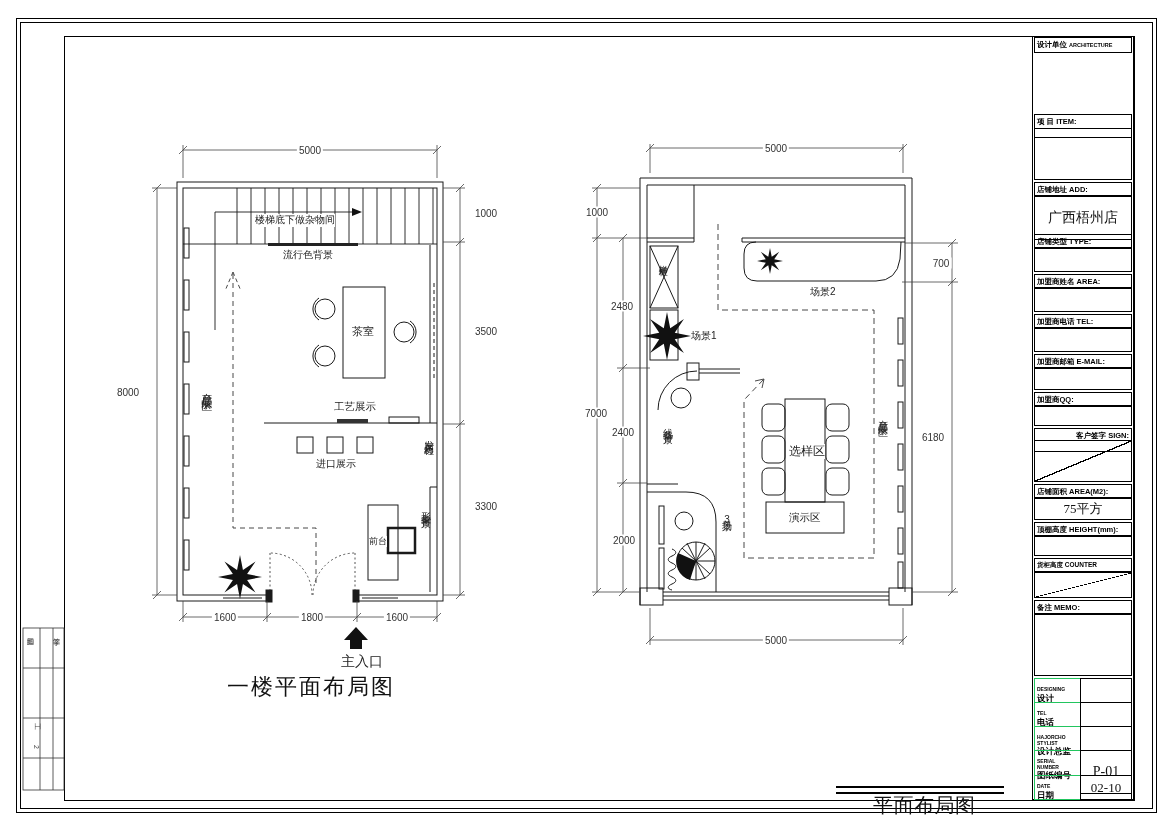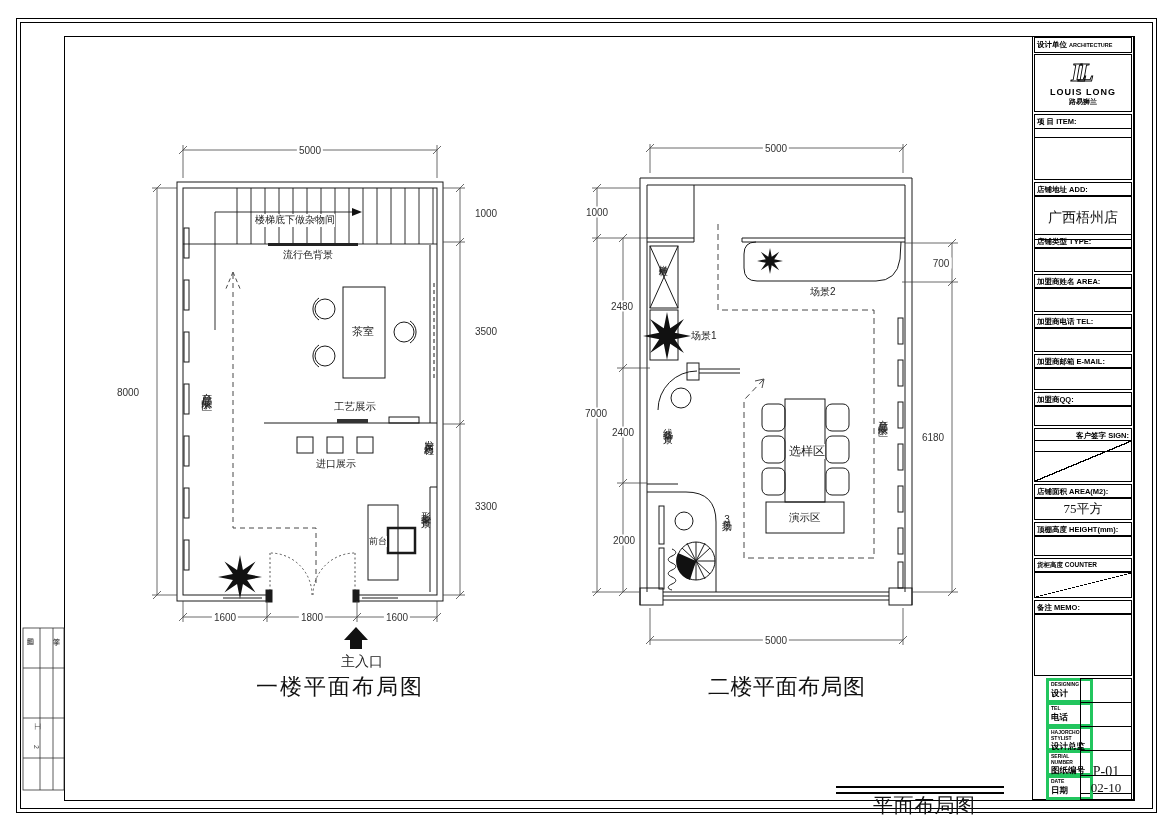--- a/index.html
+++ b/index.html
@@ -15,21 +15,21 @@
               font-size:22px;letter-spacing:2px;white-space:nowrap;}
   .sheet-underline{position:absolute;height:4px;border-top:2px solid #000;border-bottom:2px solid #000;}
   
   .tb{position:absolute;left:1032px;top:36px;width:102px;height:764px;border:1px solid #000;box-sizing:border-box;background:#fff;}
   .tb-cell{position:absolute;left:1px;right:1px;border:1px solid #000;box-sizing:border-box;overflow:hidden;}
   .tb-label{font-size:7.5px;font-weight:bold;color:#000;padding:2px 2px 0 2px;}
   .tb-label .en{font-size:5.5px;font-weight:bold;}
   .tb-value{display:flex;align-items:center;justify-content:center;
             font-family:"Liberation Serif","DejaVu Serif",serif;color:#111;}
   .diag{background:linear-gradient(to bottom right,transparent 49.3%,#000 49.3%,#000 51%,transparent 51%);}
-  .tb-row-label{position:absolute;left:13px;width:47px;border:3px solid #22c55e;box-sizing:border-box;padding:1px 2px;}
+  .tb-row-label{position:absolute;left:1px;width:47px;border:1px solid #22c55e;box-sizing:border-box;padding:8px 2px;}
   .tb-row-val{position:absolute;left:47px;right:1px;border:1px solid #000;box-sizing:border-box;}
   .tb-en{font-size:5px;font-weight:bold;color:#000;display:block;line-height:1.1;}
   .tb-cn{font-size:8.5px;font-weight:bold;color:#000;display:block;line-height:1.2;}
   .strip-txt{position:absolute;font-size:7px;color:#444;letter-spacing:1px;}
   .rot90{transform:rotate(90deg);}
 </style>
 </head>
 <body>
 
 <div class="page">
@@ -209,41 +209,33 @@
   <div class="dim bg" style="left:776px;top:148px;">5000</div>
   <div class="dim bg" style="left:776px;top:640px;">5000</div>
   <div class="dim bg" style="left:597px;top:212px;">1000</div>
   <div class="dim bg" style="left:622px;top:306px;">2480</div>
   <div class="dim bg" style="left:596px;top:413px;">7000</div>
   <div class="dim bg" style="left:623px;top:432px;">2400</div>
   <div class="dim bg" style="left:624px;top:540px;">2000</div>
   <div class="dim bg" style="left:941px;top:263px;">700</div>
   <div class="dim" style="left:933px;top:437px;">6180</div>
 
-  <div class="plan-title" style="left:256px;top:672px;text-align:right;">一楼平面布局图</div>
-  <div class="plan-title" style="left:708px;top:672px;letter-spacing:0.5px;">二楼平面布局图</div>
+  <div class="plan-title" style="left:227px;top:672px;text-align:right;">一楼平面布局图</div>
   <div class="plan-title" style="left:873px;top:792px;font-size:20px;letter-spacing:0.5px;">平面布局图</div>
   <div class="sheet-underline" style="left:836px;top:786px;width:168px;"></div>
 
   <div class="strip-txt vtext" style="left:25px;top:632px;">如图</div>
   <div class="strip-txt vtext" style="left:51px;top:632px;">签字</div>
   <div class="strip-txt rot90" style="left:33px;top:722px;">工</div>
   <div class="strip-txt rot90" style="left:34px;top:744px;">2</div>
 
   <div class="tb">
     <div class="tb-cell tb-label" style="top:0;height:16px;">
       <span>设计单位</span>
       <span class="en">ARCHITECTURE DESIGN</span>
-    </div>
-    <div class="tb-cell" style="top:17px;height:58px;text-align:center;">
-      <svg width="98" height="32" style="display:block;margin:0 auto;">
-        <text x="36" y="26" font-size="26" font-style="italic" font-weight="bold" font-family="Liberation Serif, DejaVu Serif, serif" fill="none" stroke="#000" stroke-width="0.9" letter-spacing="-9">LL</text>
-      </svg>
-      <div style="font-size:9px;font-weight:bold;letter-spacing:1px;color:#000;">LOUIS LONG</div>
-      <div style="font-size:7px;font-weight:bold;color:#000;">路易狮兰</div>
     </div>
     <div class="tb-cell tb-label" style="top:77px;height:24px;">项  目  ITEM:</div>
     <div class="tb-cell" style="top:91px;height:52px;"></div>
     <div class="tb-cell tb-label" style="top:145px;height:14px;">店铺地址  ADD:</div>
     <div class="tb-cell tb-value" style="top:159px;height:44px;font-size:14px;">广西梧州店</div>
     <div class="tb-cell tb-label" style="top:197px;height:14px;">店铺类型  TYPE:</div>
     <div class="tb-cell" style="top:211px;height:24px;"></div>
     <div class="tb-cell tb-label" style="top:237px;height:14px;">加盟商姓名  AREA:</div>
     <div class="tb-cell" style="top:251px;height:24px;"></div>
     <div class="tb-cell tb-label" style="top:277px;height:14px;">加盟商电话  TEL:</div>

